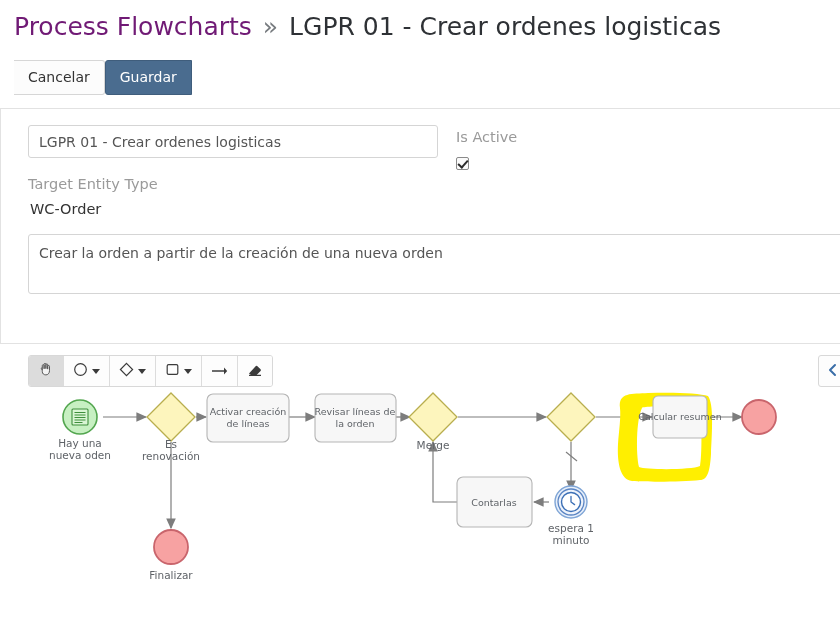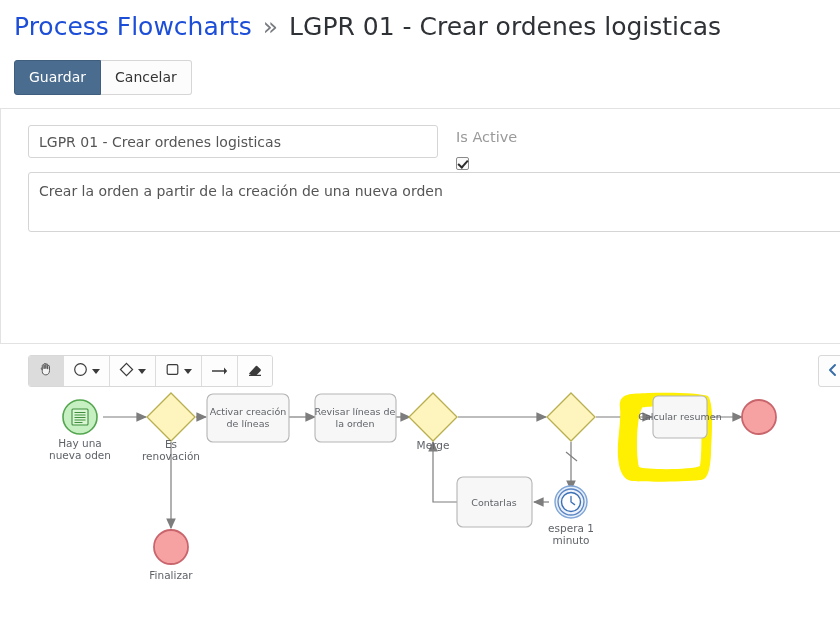--- a/index.html
+++ b/index.html
@@ -16,21 +16,21 @@
     padding: 12px 0 0 14px;
     height: 52px;
   }
   .breadcrumb {
     font-size: 25px;
     line-height: 30px;
     font-weight: 400;
     white-space: nowrap;
   }
   .crumb-link {
-    color: #1d4ed8;
+    color: #701a75;
     text-decoration: none;
     cursor: pointer;
   }
   .crumb-sep {
     color: #777b7f;
     padding: 0 3px;
   }
   .crumb-current {
     color: #2e3135;
   }
@@ -227,35 +227,42 @@
 
 <div class="page-header">
   <div class="breadcrumb">
     <span class="crumb-link">Process Flowcharts</span>
     <span class="crumb-sep">»</span>
     <span class="crumb-current">LGPR 01 - Crear ordenes logisticas</span>
   </div>
 </div>
 
 <div class="btn-row">
+  <button class="btn btn-default">Cancelar</button>
   <button class="btn btn-primary">Guardar</button>
-  <button class="btn btn-default">Cancelar</button>
 </div>
 
 <div class="form-panel">
 
   <div class="field-block">
     <input class="text-input" type="text" value="LGPR 01 - Crear ordenes logisticas" style="">
   </div>
 
   <div class="active-col">
     <div class="field-label">Is Active</div>
     <span class="chk"></span>
   </div>
 
+  <div class="field-block" style="margin-top:16px">
+    <div class="field-label">Target Entity Type</div>
+    <span class="entity-value">
+      <span class="hl-marker"></span>
+      <span>WC-Order</span>
+    </span>
+  </div>
 
   <div class="field-block" style="margin-top:14px">
     <textarea class="textarea-input" placeholder="Descripción" style="">Crear la orden a partir de la creación de una nueva orden</textarea>
   </div>
 </div>
 
 <div class="editor-panel">
 
   <div class="toolbar">
     <div class="tool active">

